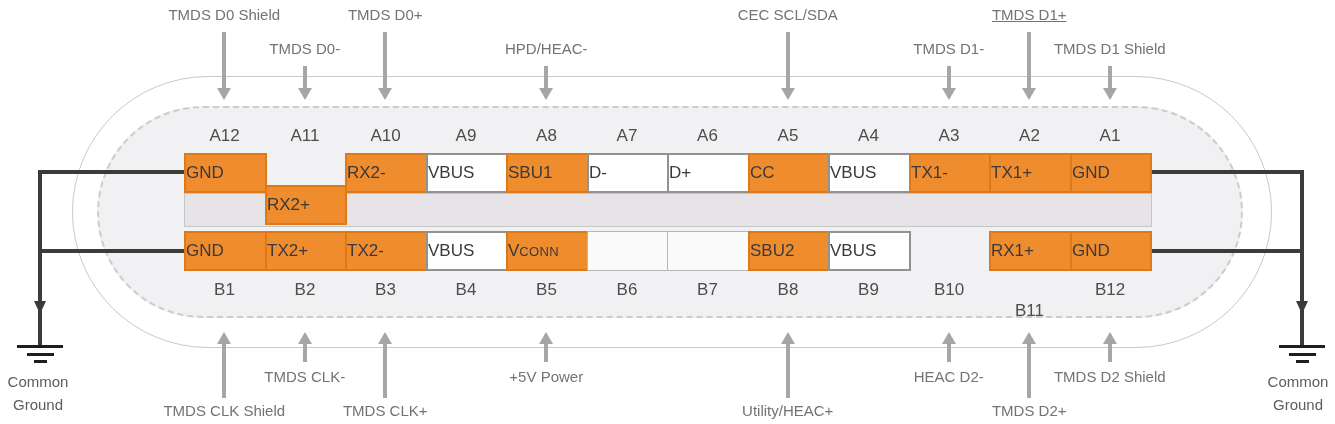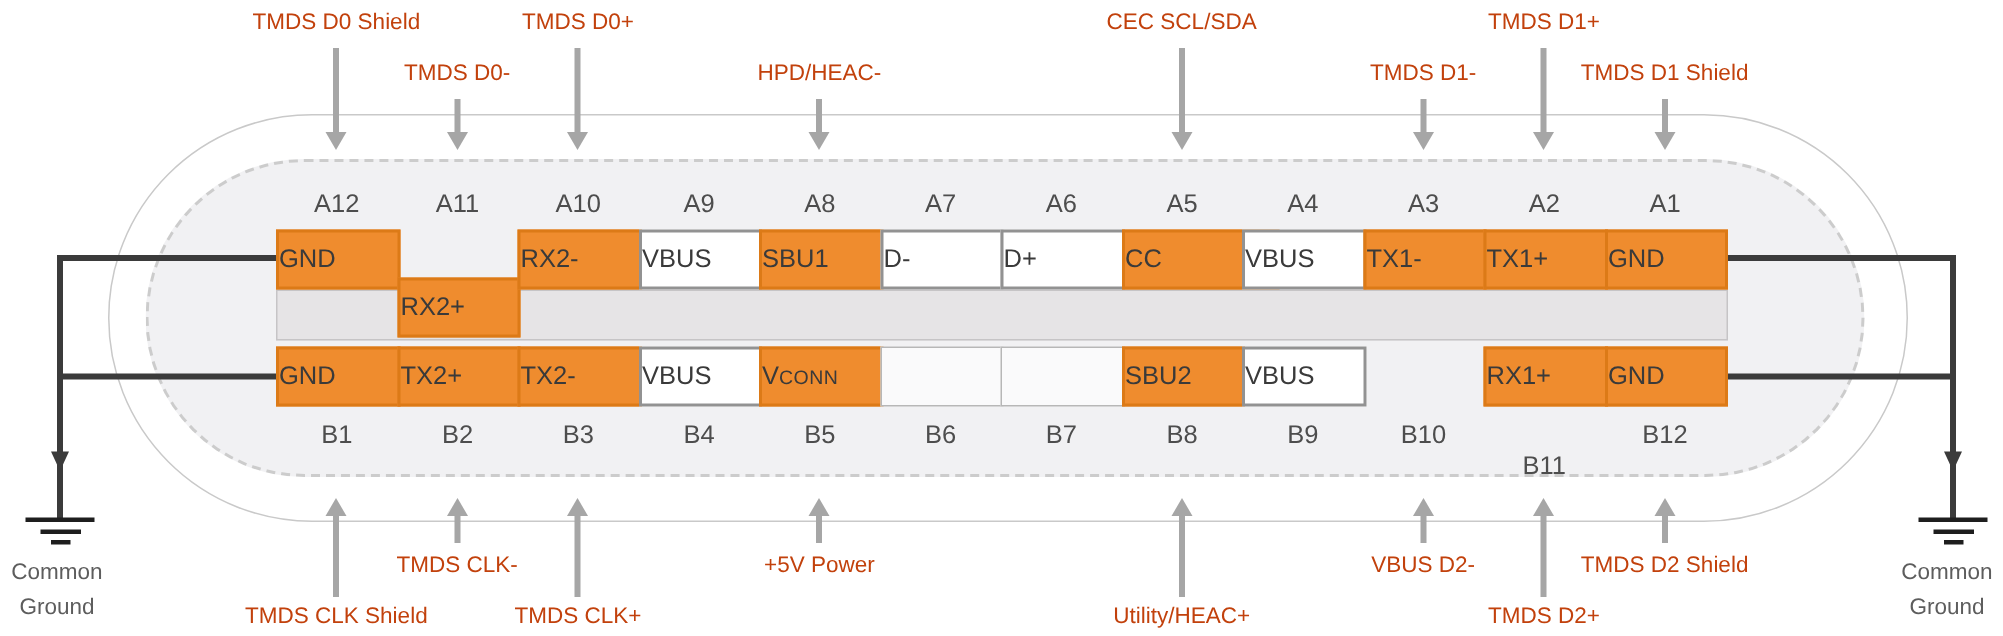--- a/index.html
+++ b/index.html
@@ -30,21 +30,21 @@
   .cell.plain     { background:#ffffff; border:2px solid #929292; }
   .cell.empty     { background:#fafafb; border:1px solid #b7b7b7; }
   .cell .small-caps { font-size:13px; letter-spacing:.3px; }
   .pin-id {
     position:absolute; height:18px; line-height:18px; text-align:center;
     font-size:17px; color:#4d4d4d;
   }
   
   .sig-label {
     position:absolute; transform:translateX(-50%); white-space:nowrap;
-    font-size:15px; color:#c2410c; line-height:17px;
+    font-size:15px; color:#737373; line-height:17px;
   }
   .arrow-shaft { position:absolute; width:4px; background:#a6a6a6; }
   .arrow-head-down {
     position:absolute; width:0; height:0;
     border-left:7px solid transparent; border-right:7px solid transparent;
     border-top:12px solid #a6a6a6;
   }
   .arrow-head-up {
     position:absolute; width:0; height:0;
     border-left:7px solid transparent; border-right:7px solid transparent;
@@ -198,42 +198,42 @@
     <div class="arrow-head-down" style="left: 378.25px; top: 88px;"></div>
     <div class="sig-label" style="left: 546.25px; top: 40px;">HPD/HEAC-</div>
     <div class="arrow-shaft" style="left: 544.25px; top: 66px; height: 22px;"></div>
     <div class="arrow-head-down" style="left: 539.25px; top: 88px;"></div>
     <div class="sig-label" style="left: 787.75px; top: 6px;">CEC SCL/SDA</div>
     <div class="arrow-shaft" style="left: 785.75px; top: 32px; height: 56px;"></div>
     <div class="arrow-head-down" style="left: 780.75px; top: 88px;"></div>
     <div class="sig-label" style="left: 948.75px; top: 40px;">TMDS D1-</div>
     <div class="arrow-shaft" style="left: 946.75px; top: 66px; height: 22px;"></div>
     <div class="arrow-head-down" style="left: 941.75px; top: 88px;"></div>
-    <div class="sig-label" style="left: 1029.25px; top: 6px;">TMDS D1+</div>
+    <div class="sig-label" style="left: 1029.25px; top: 6px; text-decoration: underline;">TMDS D1+</div>
     <div class="arrow-shaft" style="left: 1027.25px; top: 32px; height: 56px;"></div>
     <div class="arrow-head-down" style="left: 1022.25px; top: 88px;"></div>
     <div class="sig-label" style="left: 1109.75px; top: 40px;">TMDS D1 Shield</div>
     <div class="arrow-shaft" style="left: 1107.75px; top: 66px; height: 22px;"></div>
     <div class="arrow-head-down" style="left: 1102.75px; top: 88px;"></div>
     <div class="sig-label" style="left: 224.25px; top: 402px;">TMDS CLK Shield</div>
     <div class="arrow-head-up" style="left: 217.25px; top: 332px;"></div>
     <div class="arrow-shaft" style="left: 222.25px; top: 344px; height: 54px;"></div>
     <div class="sig-label" style="left: 304.75px; top: 368px;">TMDS CLK-</div>
     <div class="arrow-head-up" style="left: 297.75px; top: 332px;"></div>
     <div class="arrow-shaft" style="left: 302.75px; top: 344px; height: 18px;"></div>
     <div class="sig-label" style="left: 385.25px; top: 402px;">TMDS CLK+</div>
     <div class="arrow-head-up" style="left: 378.25px; top: 332px;"></div>
     <div class="arrow-shaft" style="left: 383.25px; top: 344px; height: 54px;"></div>
     <div class="sig-label" style="left: 546.25px; top: 368px;">+5V Power</div>
     <div class="arrow-head-up" style="left: 539.25px; top: 332px;"></div>
     <div class="arrow-shaft" style="left: 544.25px; top: 344px; height: 18px;"></div>
     <div class="sig-label" style="left: 787.75px; top: 402px;">Utility/HEAC+</div>
     <div class="arrow-head-up" style="left: 780.75px; top: 332px;"></div>
     <div class="arrow-shaft" style="left: 785.75px; top: 344px; height: 54px;"></div>
-    <div class="sig-label" style="left: 948.75px; top: 368px;">VBUS D2-</div>
+    <div class="sig-label" style="left: 948.75px; top: 368px;">HEAC D2-</div>
     <div class="arrow-head-up" style="left: 941.75px; top: 332px;"></div>
     <div class="arrow-shaft" style="left: 946.75px; top: 344px; height: 18px;"></div>
     <div class="sig-label" style="left: 1029.25px; top: 402px;">TMDS D2+</div>
     <div class="arrow-head-up" style="left: 1022.25px; top: 332px;"></div>
     <div class="arrow-shaft" style="left: 1027.25px; top: 344px; height: 54px;"></div>
     <div class="sig-label" style="left: 1109.75px; top: 368px;">TMDS D2 Shield</div>
     <div class="arrow-head-up" style="left: 1102.75px; top: 332px;"></div>
     <div class="arrow-shaft" style="left: 1107.75px; top: 344px; height: 18px;"></div>
   </div>
 

